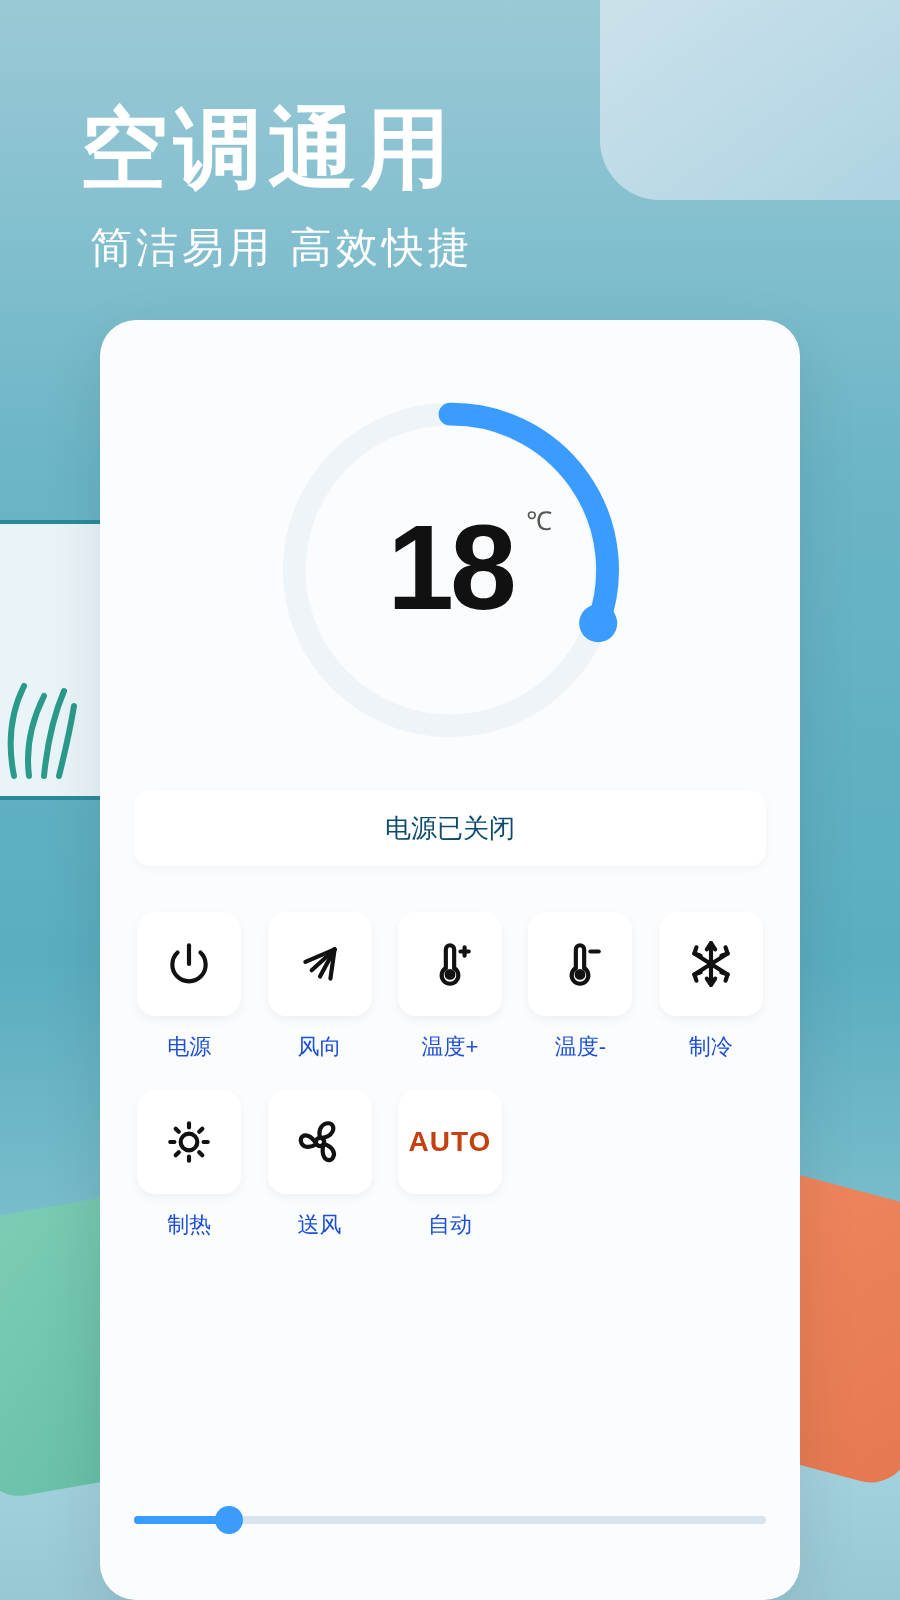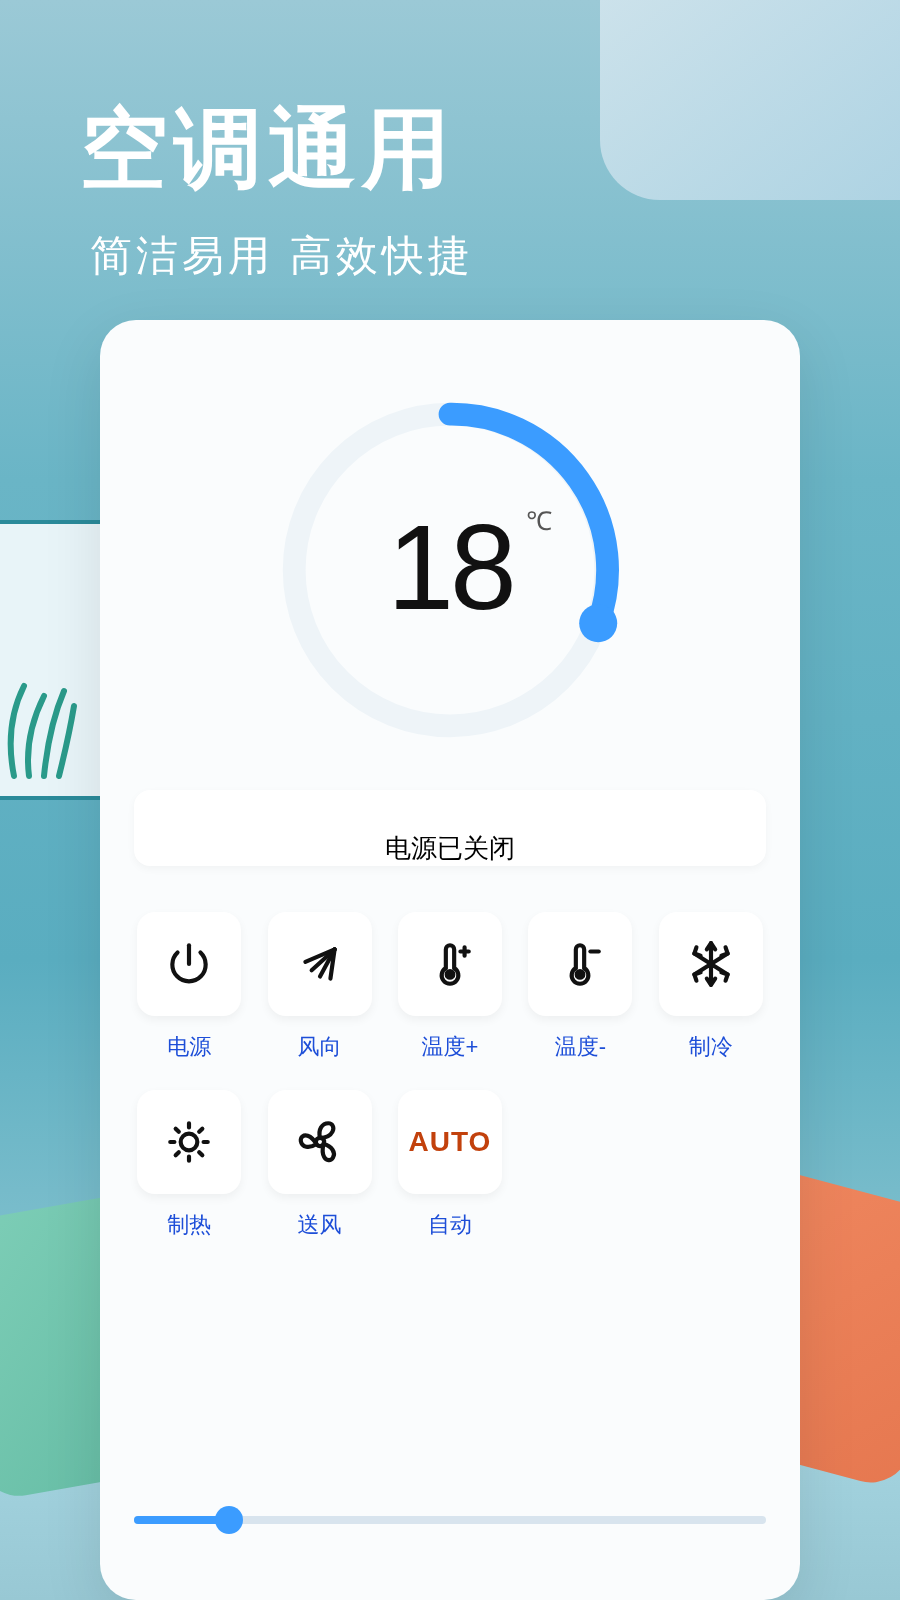--- a/index.html
+++ b/index.html
@@ -67,21 +67,21 @@
 .page-title {
   position: absolute;
   top: 90px; left: 80px;
   color: #fff;
   font-size: 88px;
   font-weight: 700;
   letter-spacing: 6px;
 }
 .page-subtitle {
   position: absolute;
-  top: 228px; left: 90px;
+  top: 220px; left: 90px;
   color: #fff;
   font-size: 42px;
   font-weight: 300;
   letter-spacing: 4px;
 }
 .card {
   position: absolute;
   top: 320px;
   left: 100px;
   width: 700px;
@@ -99,41 +99,41 @@
   width: 380px;
   height: 380px;
   margin-top: 10px;
 }
 .dial svg { width: 100%; height: 100%; }
 .dial-temp {
   position: absolute;
   top: 50%; left: 50%;
   transform: translate(-50%, -52%);
   font-size: 120px;
-  font-weight: 400;
+  font-weight: 700;
   color: #111;
   letter-spacing: -4px;
 }
 .dial-unit {
   position: absolute;
   top: 122px; right: 88px;
   font-size: 26px;
   color: #555;
 }
 .status-bar {
   margin-top: 30px;
   width: 632px;
   height: 76px;
   background: #fff;
   border-radius: 16px;
   display: flex;
-  align-items: flex-end;
+  align-items: center;
   justify-content: center;
   font-size: 26px;
-  color: #000000;
+  color: #0c4a6e;
   box-shadow: 0 3px 8px rgba(0,0,0,.04);
 }
 .grid {
   margin-top: 46px;
   width: 632px;
   display: grid;
   grid-template-columns: repeat(5, 1fr);
   gap: 28px 20px;
 }
 .cell { display: flex; flex-direction: column; align-items: center; }

